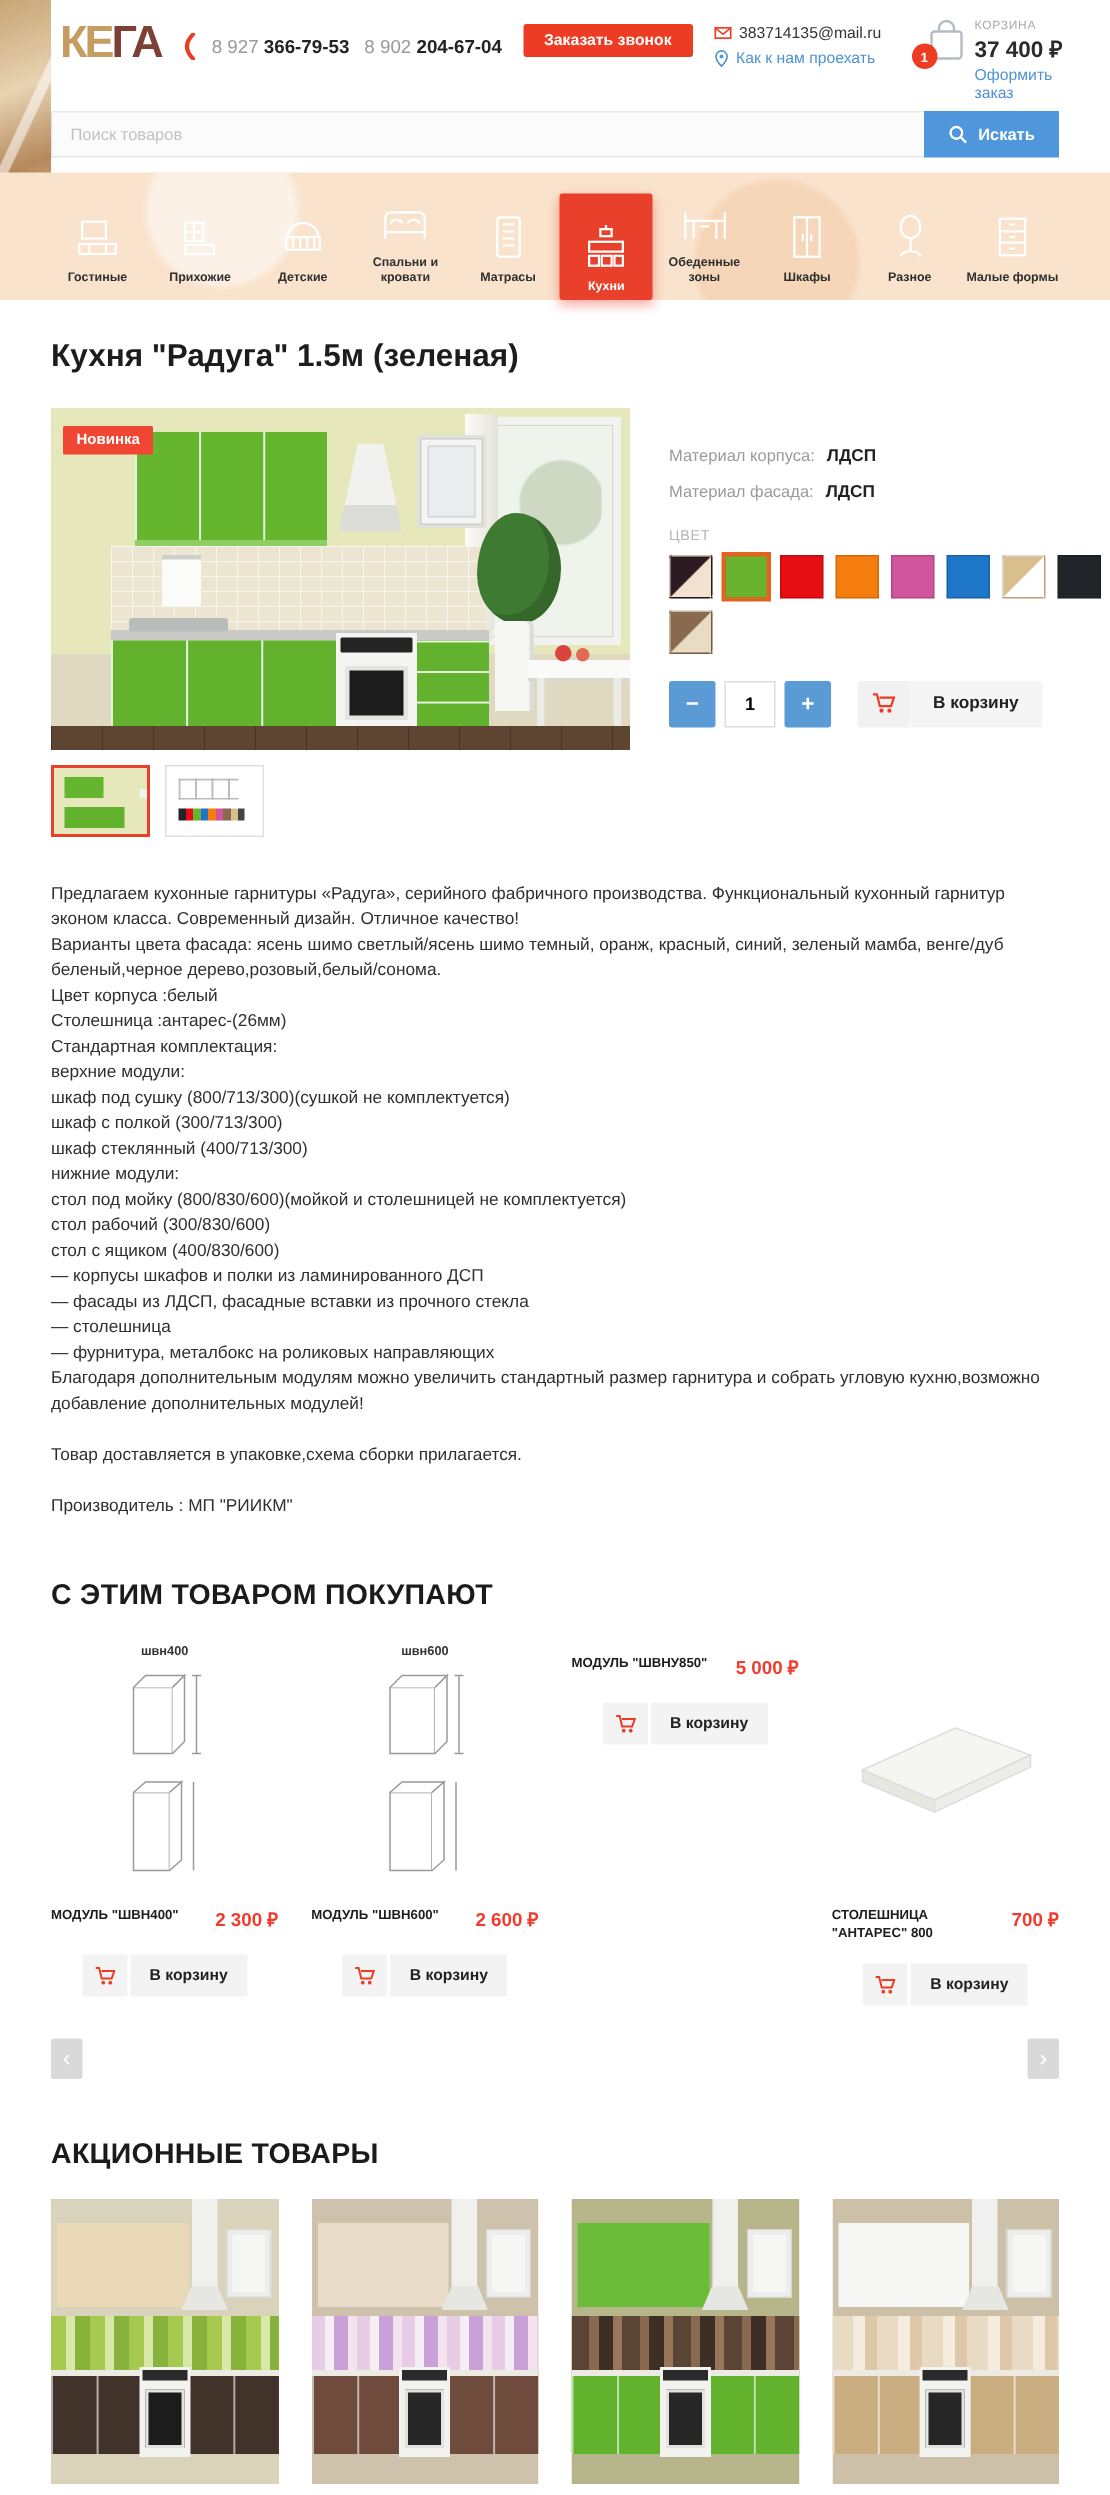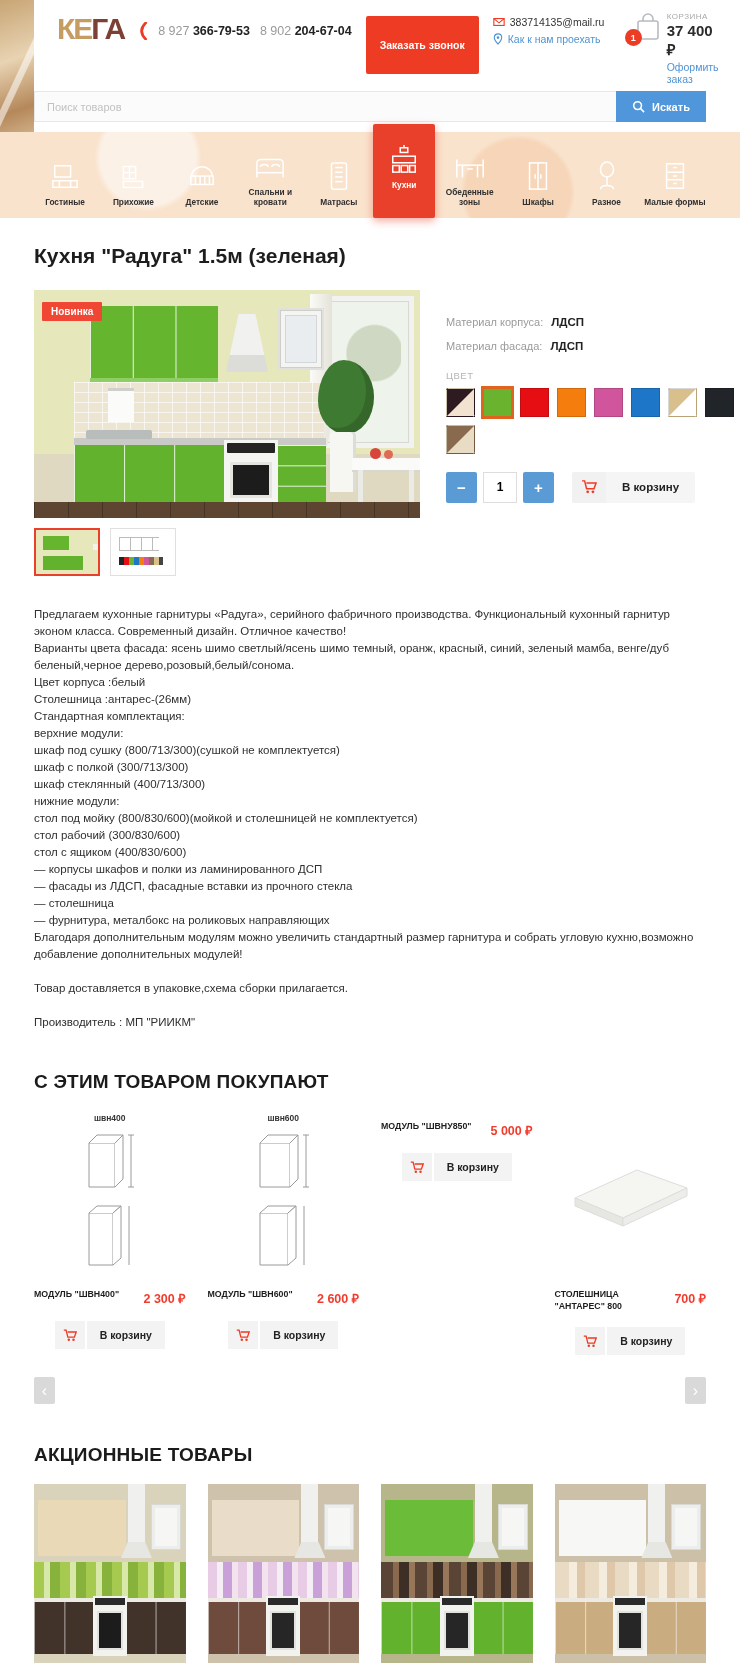--- a/index.html
+++ b/index.html
@@ -9,30 +9,30 @@
   
   .bg-decor { position:absolute; left:0; top:0; width:34px; height:200px;
     background:linear-gradient(160deg,#c8a575 0%,#e8d3b2 30%,#b5885a 55%,#e6cfae 80%,#caa87c 100%); z-index:0; }
   .bg-decor:before { content:""; position:absolute; inset:0;
     background:linear-gradient(115deg, transparent 40%, rgba(255,255,255,.55) 41%, rgba(255,255,255,.55) 46%, transparent 47%); }
 
   .page { position:relative; z-index:1; }
 
   
   .header-top { display:flex; align-items:flex-start; padding:12px 28px 4px 40px; gap:14px; }
-  .logo { font-weight:bold; font-size:30px; letter-spacing:-2px; line-height:34px; cursor:pointer;margin-left:17px; }
+  .logo { font-weight:bold; font-size:30px; letter-spacing:-2px; line-height:34px; cursor:pointer; }
   .logo .l1 { color:#c59c62; }
   .logo .l2 { color:#7d4034; }
   .phones { display:flex; align-items:center; gap:10px; margin-top:10px; white-space:nowrap; }
   .phone-curve { width:10px; height:18px; }
   .phone a, .phone { font-size:12.5px; color:#222; text-decoration:none; }
   .phone .pref { color:#9a9a9a; font-weight:normal; }
   .phone b { font-weight:bold; }
   .callback-btn { background:#ee3b24; color:#fff; border:none; font-weight:bold; font-size:10.5px;
-    padding:23px 14px; margin-top:4px; border-radius:2px; cursor:pointer; font-family:inherit; white-space:nowrap; }
+    padding:5px 14px; margin-top:4px; border-radius:2px; cursor:pointer; font-family:inherit; white-space:nowrap; }
   .contact-col { display:flex; flex-direction:column; gap:5px; margin-top:4px; min-width:128px; }
   .contact-row { display:flex; align-items:center; gap:5px; font-size:10.5px; }
   .contact-row a { text-decoration:none; }
   .email-link { color:#333; }
   .directions-link { color:#4f93d4; }
   .cart-box { margin-left:auto; display:flex; gap:6px; align-items:flex-start; cursor:pointer; }
   .bag-wrap { position:relative; width:30px; height:32px; }
   .cart-badge { position:absolute; left:-10px; bottom:-2px; width:17px; height:17px; border-radius:50%;
     background:#ee3b24; color:#fff; font-size:9px; font-weight:bold; display:flex; align-items:center; justify-content:center; }
   .cart-info { display:flex; flex-direction:column; }
@@ -53,21 +53,21 @@
   
   .catmenu { background:#f9e3cd;
     background-image:radial-gradient(circle at 20% 30%, rgba(255,255,255,.5) 0 8%, transparent 9%),
                      radial-gradient(circle at 70% 70%, rgba(244,205,170,.6) 0 10%, transparent 11%);
     display:flex; justify-content:space-between; align-items:flex-end;
     padding:16px 34px 10px; margin-top:10px; position:relative; }
   .cat-item { width:62px; display:flex; flex-direction:column; align-items:center; gap:7px; cursor:pointer; }
   .cat-icon { height:32px; display:flex; align-items:flex-end; justify-content:center; }
   .cat-icon svg { stroke:#fff; fill:none; stroke-width:1.6; }
   .cat-label { font-size:8.3px; font-weight:bold; color:#2f2f2f; text-align:center; line-height:1.2; }
-  .cat-item.active { background:#e8402a; margin:-24px -3px -10px; padding:18px 3px 27px; border-radius:2px;
+  .cat-item.active { background:#e8402a; margin:-24px -3px -10px; padding:18px 3px 4px; border-radius:2px;
     box-shadow:0 3px 8px rgba(232,64,42,.45); }
   .cat-item.active .cat-label { color:#fff; }
 
   
   .page-title { font-size:21px; font-weight:bold; color:#1d1d1d; margin:26px 34px 0; }
   .product-main { display:flex; gap:26px; margin:22px 34px 0; }
   .gallery { width:386px; flex:0 0 386px; }
   .photo { position:relative; width:386px; height:228px; background:#e3e3b7; overflow:hidden; }
   .badge-new { position:absolute; top:12px; left:8px; background:#f04634; color:#fff; font-size:10px;
     font-weight:bold; padding:4px 9px; z-index:9; border-radius:1px; }

